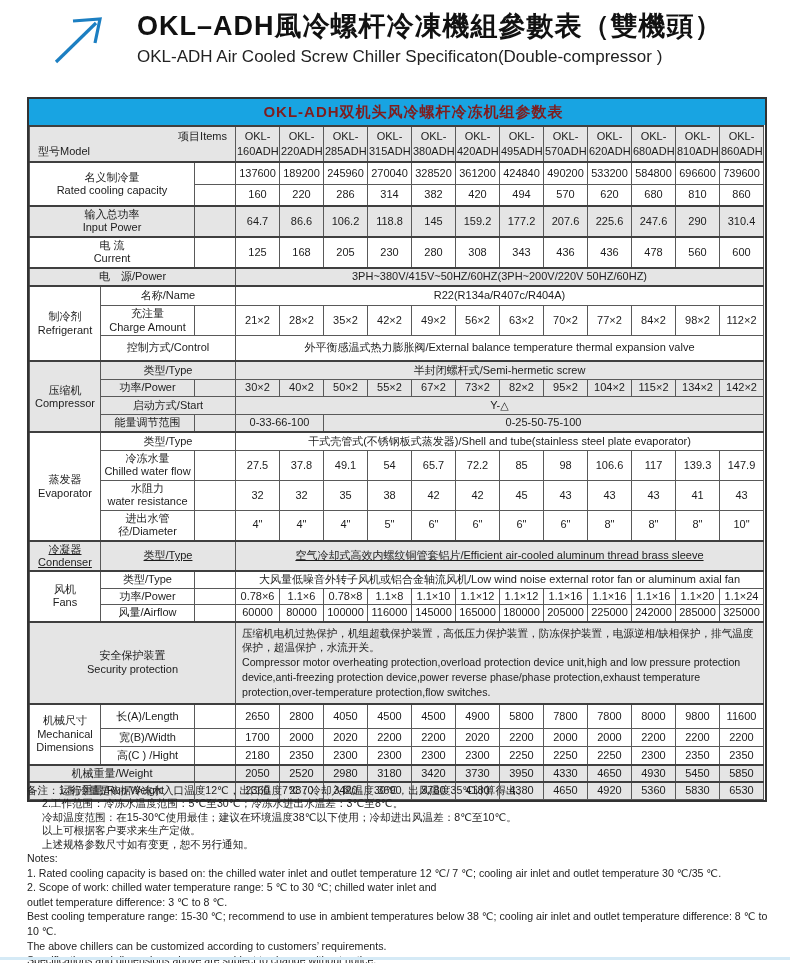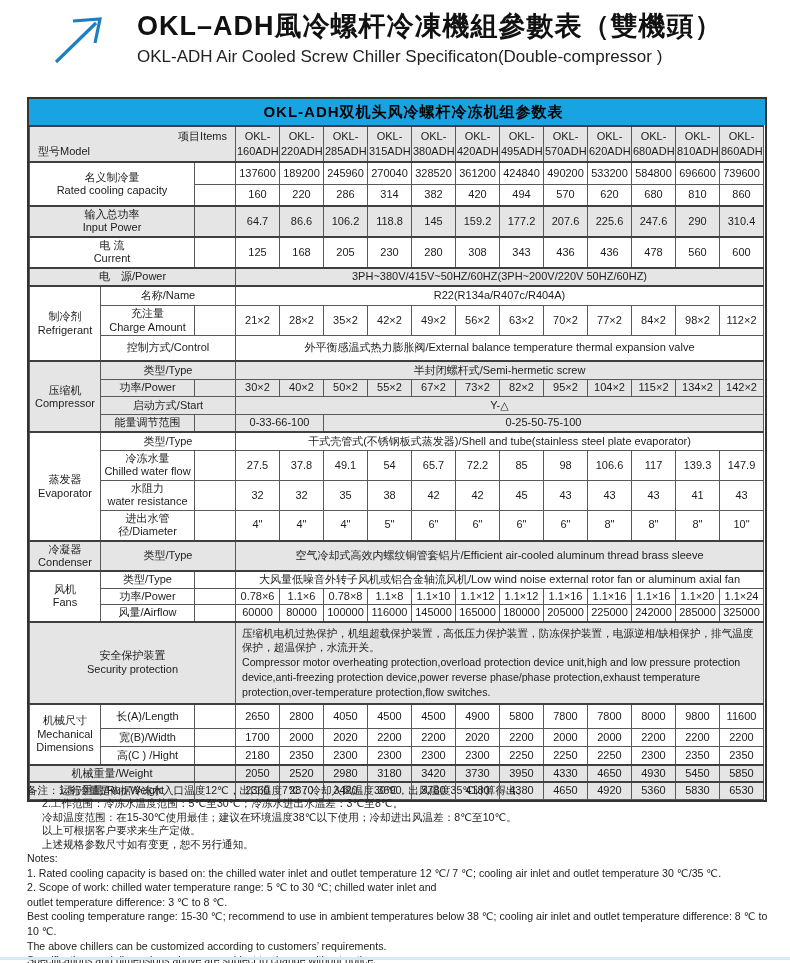--- a/index.html
+++ b/index.html
@@ -9,21 +9,21 @@
     overflow:hidden;
   }
   
   .page-header{position:absolute;left:137px;top:8px;}
   .title-zh{font-size:27px;font-weight:bold;color:#111;letter-spacing:1px;white-space:nowrap;}
   .title-en{font-size:17px;color:#222;margin-top:3px;white-space:nowrap;}
   .logo{position:absolute;left:50px;top:10px;width:64px;height:58px;}
   
   .table-wrap{position:absolute;left:27px;top:97px;width:736px;border:2px solid #333;}
   .table-caption{
-    height:26px;line-height:26px;background:#18a4e2;color:#000000;text-align:center;
+    height:26px;line-height:26px;background:#18a4e2;color:#7f1d1d;text-align:center;
     font-size:15px;font-weight:bold;letter-spacing:1px;padding-left:33px;
   }
   table{table-layout:fixed;width:732px;border-collapse:collapse;}
   td{
     border:1px solid #595959;text-align:center;vertical-align:middle;
     font-size:11px;line-height:1.22;padding:1px 1px;white-space:pre-line;
     overflow:hidden;background:#fff;color:#1c1c1c;
   }
   tr.shade td{background:#e5e5e5;}
   tr.sect td{border-top:2px solid #3f3f3f;}
@@ -277,21 +277,21 @@
           <td class="val">5"</td>
           <td class="val">6"</td>
           <td class="val">6"</td>
           <td class="val">6"</td>
           <td class="val">6"</td>
           <td class="val">8"</td>
           <td class="val">8"</td>
           <td class="val">8"</td>
           <td class="val">10"</td>
         </tr>
-        <tr class="shade sect" style="height: 28px;">
+        <tr class="shade sect" style="height: 28px; text-decoration: underline;">
           <td class="grp">冷凝器
 Condenser</td>
           <td colspan="2" class="lbl">类型/Type</td>
           <td colspan="12" class="mrg">空气冷却式高效内螺纹铜管套铝片/Efficient air-cooled aluminum thread brass sleeve</td>
         </tr>
         <tr class="sect" style="height: 15px;">
           <td rowspan="3" class="grp">风机
 Fans</td>
           <td class="lbl">类型/Type</td>
           <td class="unit">m3/h</td>

